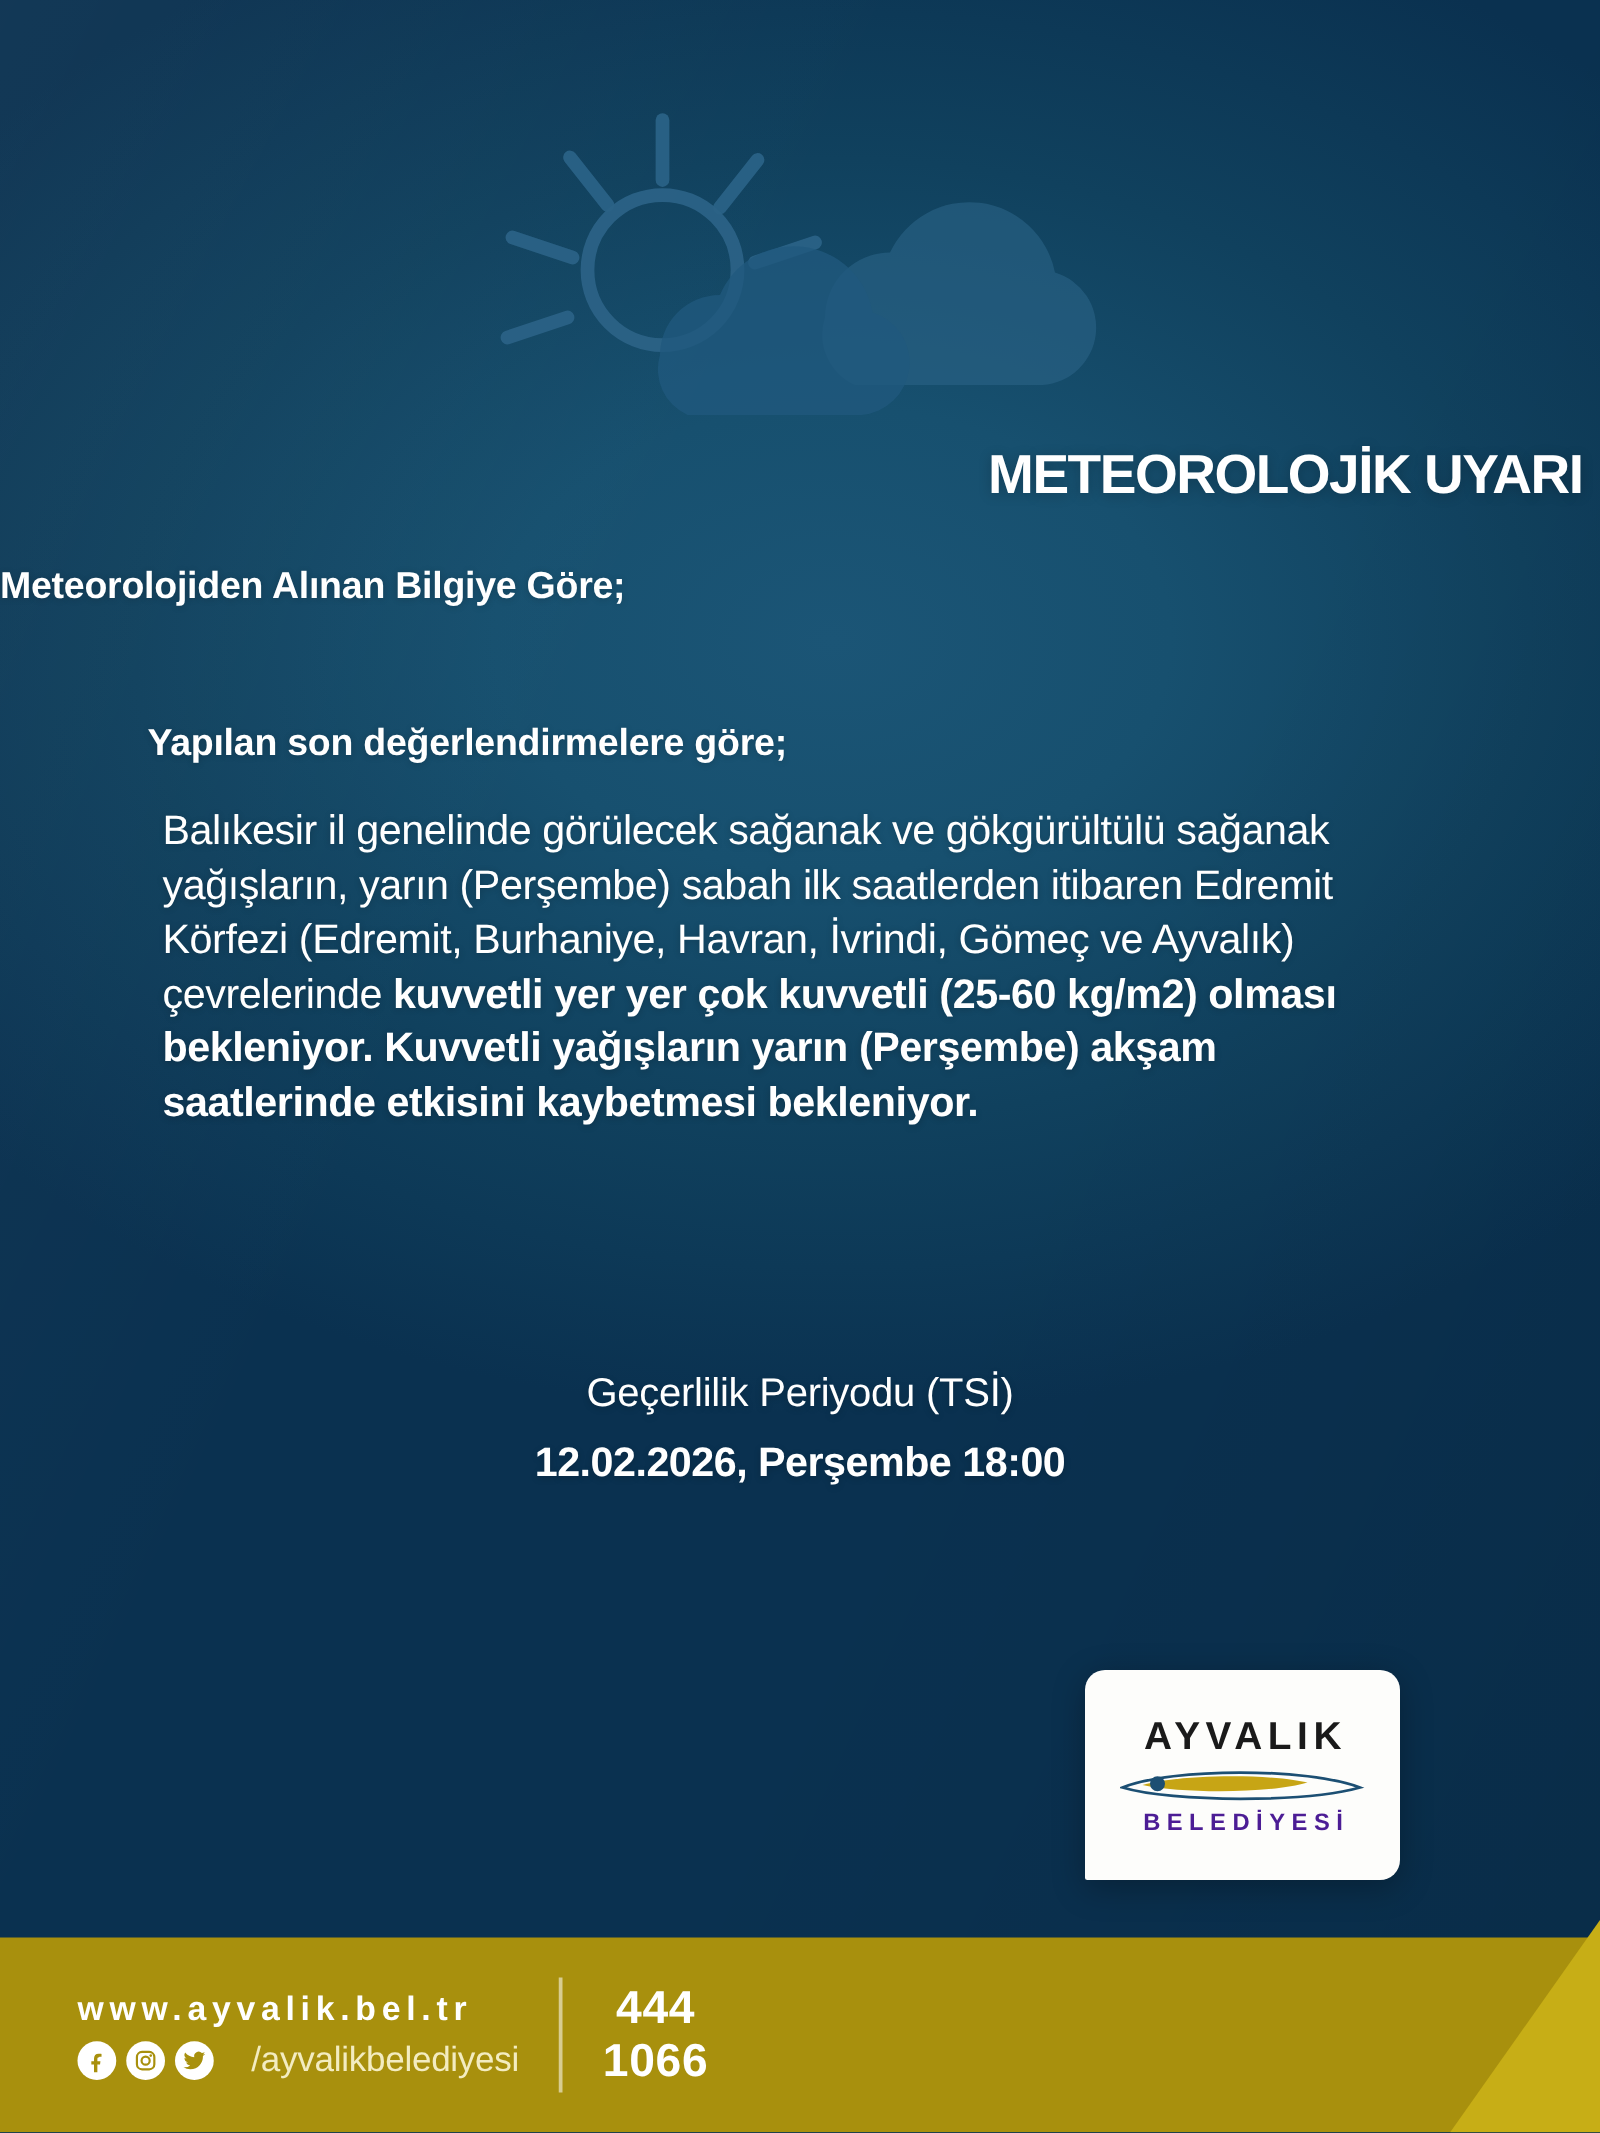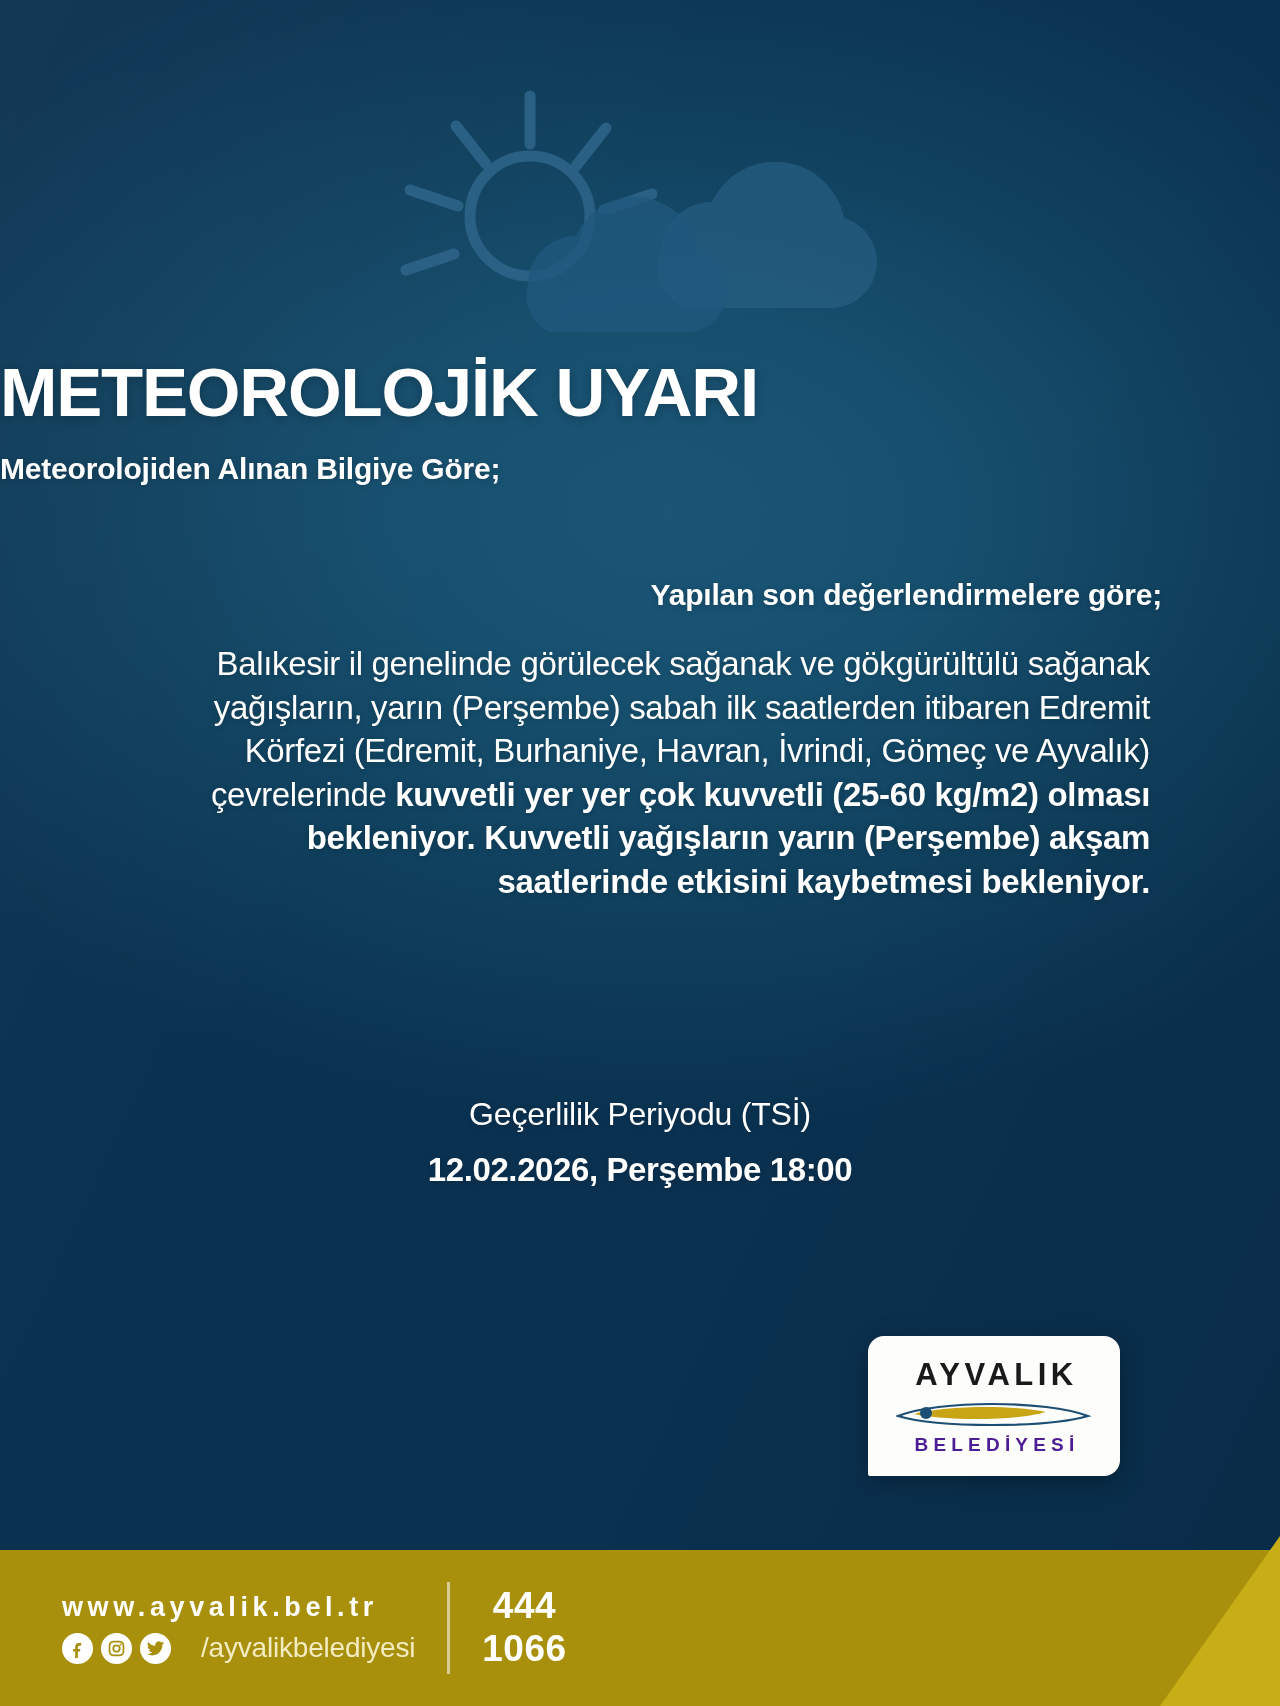--- a/index.html
+++ b/index.html
@@ -44,23 +44,23 @@
     opacity: 1;
   }
   .weather-art svg { display:block; width:100%; height:100%; }
 
   
   .headline {
     position: absolute;
     top: 358px;
     left: 0;
     right: 14px;
-    text-align: left;
-    color: #ffffff;
-    font-size: 69px;
+    text-align: right;
+    color: #ffffff;
+    font-size: 44px;
     line-height: 1;
     font-weight: 700;
     letter-spacing: -1.2px;
     text-shadow: 0 2px 10px rgba(0,0,0,0.22);
   }
   .subhead {
     position: absolute;
     top: 452px;
     left: 0;
     right: 0;
@@ -71,21 +71,21 @@
     letter-spacing: -0.2px;
     text-shadow: 0 1px 6px rgba(0,0,0,0.18);
   }
 
   
   .body-block {
     position: absolute;
     top: 578px;
     left: 118px;
     width: 1044px;
-    text-align: right;
+    text-align: left;
     color: #ffffff;
     text-shadow: 0 1px 6px rgba(0,0,0,0.20);
   }
   .lead {
     font-size: 30px;
     font-weight: 700;
     letter-spacing: -0.2px;
     margin: 0 0 30px 0;
   }
   .para {
@@ -119,21 +119,21 @@
     letter-spacing: -0.4px;
     line-height: 1.42;
   }
 
   
   .logo-card {
     position: absolute;
     left: 868px;
     top: 1336px;
     width: 252px;
-    height: 140px;
+    height: 168px;
     background: #fdfdfb;
     border-radius: 16px 16px 16px 2px;
     box-shadow: 0 6px 26px rgba(0,0,0,0.28);
     display: flex;
     flex-direction: column;
     align-items: center;
     justify-content: center;
     gap: 2px;
   }
   .logo-top {

